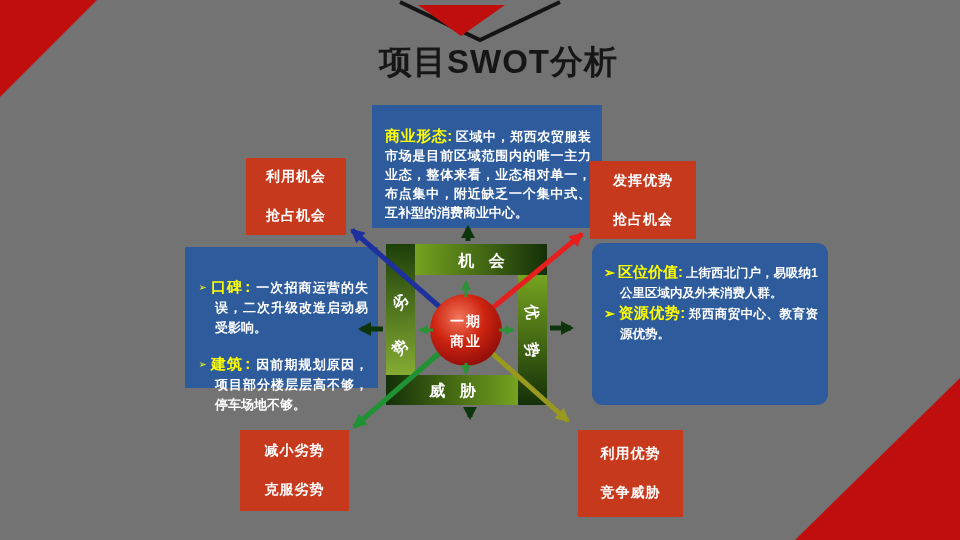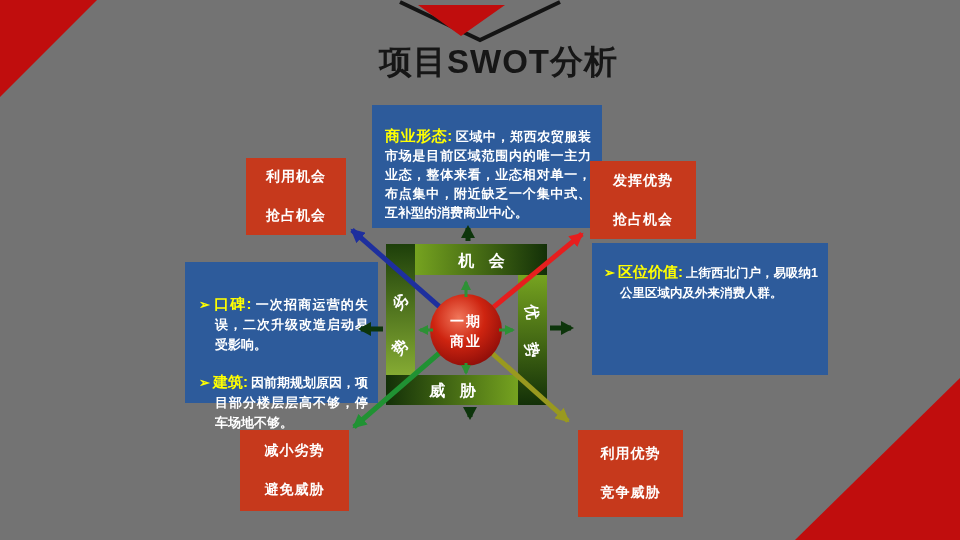--- a/index.html
+++ b/index.html
@@ -18,24 +18,24 @@
          font-size:33px;font-weight:700;color:#161616;letter-spacing:1px;}
 
   
   .bluebox{position:absolute;background:#2d5b9b;color:#ffffff;font-weight:700;
            font-size:13px;line-height:19px;text-align:justify;box-sizing:border-box;margin-left:20px;}
   .kw{color:#ffff00;font-weight:700;font-size:15px;margin-right:3px;}
   .item{position:relative;padding-left:16px;}
   .bullet{color:#ffff00;margin-left:-16px;margin-right:3px;font-size:13px;}
 
   .box-top{left:352px;top:105px;width:230px;height:123px;padding:21px 11px 0 13px;}
-  .box-left{left:165px;top:262px;width:193px;height:141px;padding:32px 10px 0 14px;line-height:20px;}
+  .box-left{left:165px;top:247px;width:193px;height:141px;padding:32px 10px 0 14px;line-height:20px;font-family:Liberation Mono, monospace;}
   .box-left .item + .item{margin-top:17px;}
-  .box-right{left:572px;top:243px;width:236px;height:132px;padding:19px 10px 0 12px;
-             font-size:12.5px;line-height:19.5px;}
+  .box-right{left:572px;top:243px;width:236px;height:162px;padding:19px 10px 0 12px;
+             font-size:12.5px;line-height:19.5px;border-radius:11px;}
   .box-bottom{left:368px;top:425px;width:196px;height:99px;padding:32px 10px 0 12px;line-height:20px;}
 
   
   .redlabel{position:absolute;background:#c6391c;color:#ffffff;font-weight:700;font-size:14px;
             display:flex;flex-direction:column;justify-content:center;align-items:center;
             gap:21px;box-sizing:border-box;letter-spacing:1px;}
   .label-tl{left:246px;top:158px;width:100px;height:77px;}
   .label-tr{left:590px;top:161px;width:106px;height:78px;}
   .label-bl{left:240px;top:430px;width:109px;height:81px;text-align:right;}
   .label-br{left:578px;top:430px;width:105px;height:87px;align-items:center;}
@@ -72,34 +72,37 @@
     </div>
     <div class="item">
       <span class="bullet">➢</span><span class="kw">建筑:</span><span>因前期规划原因，项目部分楼层层高不够，停车场地不够。</span>
     </div>
   </div>
 
   <div class="bluebox box-right">
     <div class="item">
       <span class="bullet">➢</span><span class="kw">区位价值:</span><span>上街西北门户，易吸纳1公里区域内及外来消费人群。</span>
     </div>
+    <div class="item">
+      <span class="bullet">➢</span><span class="kw">资源优势:</span><span>郑西商贸中心、教育资源优势。</span>
+    </div>
   </div>
 
 
   <div class="redlabel label-tl">
     <div>利用机会</div>
     <div>抢占机会</div>
   </div>
   <div class="redlabel label-tr">
     <div>发挥优势</div>
     <div>抢占机会</div>
   </div>
   <div class="redlabel label-bl">
     <div>减小劣势</div>
-    <div>避免威胁</div>
+    <div>克服劣势</div>
   </div>
   <div class="redlabel label-br">
     <div>利用优势</div>
     <div>竞争威胁</div>
   </div>
 
   <svg class="swot-svg" width="290" height="245" viewBox="330 200 290 245">
     <defs>
       <linearGradient id="gradTop" x1="0" y1="0" x2="1" y2="0">
         <stop offset="0" stop-color="#76a320"></stop>

